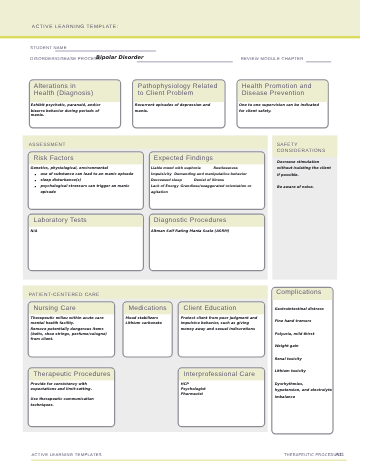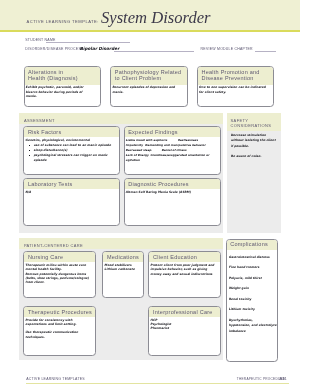--- a/index.html
+++ b/index.html
@@ -41,21 +41,20 @@
   .band{position:absolute;background:#edeed0;color:#5d5870;font-size:4.0px;letter-spacing:.36px;}
   .band i{font-style:normal;position:absolute;white-space:nowrap;}
 </style>
 </head>
 <body>
 
 <div class="page" id="page">
 <div class="hdr"></div>
 <div class="hdr-rule"></div>
 <div class="hdr-alt">ACTIVE LEARNING TEMPLATE:</div>
-<div class="hdr-title">System Disorder</div>
 <div class="flab" style="left:25.3px;top:38.1px">STUDENT NAME</div>
 <div class="fline" style="left:45.5px;top:42.1px;width:84px"></div>
 <div class="flab" style="left:25.3px;top:47.1px">DISORDER/DISEASE PROCESS</div>
 <div class="flab hand" style="left:80px;top:46.3px;font-size:4.3px;letter-spacing:0">Bipolar Disorder</div>
 <div class="fline" style="left:113.5px;top:51.1px;width:80px"></div>
 <div class="flab" style="left:200.6px;top:47.1px">REVIEW MODULE CHAPTER</div>
 <div class="fline" style="left:255px;top:51.1px;width:21px"></div>
 <div class="box" style="left:23.5px;top:66.4px;width:77.5px;height:40.4px">
   <div class="bh bh2">
         <div>Alterations in</div>

